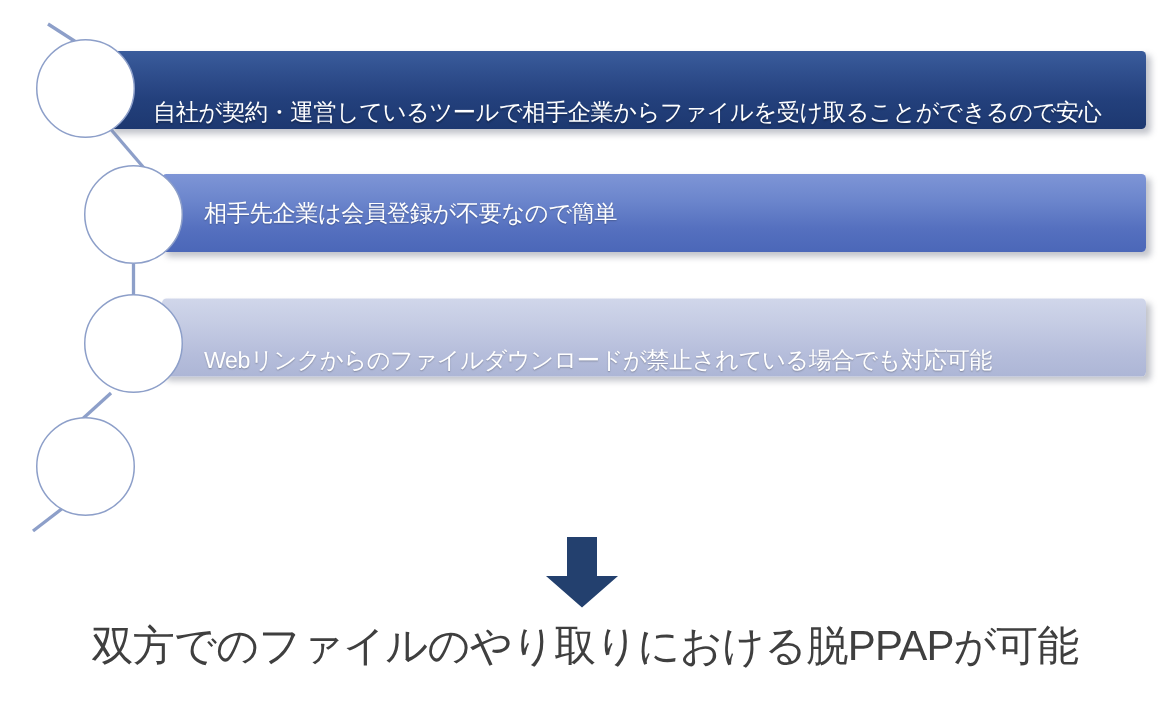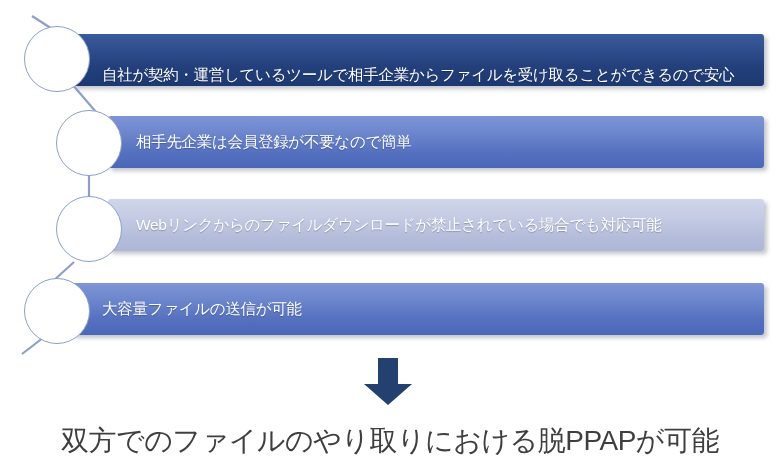--- a/index.html
+++ b/index.html
@@ -52,20 +52,21 @@
     left: 108px; top: 116px; width: 656px; height: 52px;
     border-radius: 3px;
     background: linear-gradient(180deg, #7e95d6 0%, #6b85cc 35%, #5570bf 70%, #4b67b8 100%);
     padding-left: 28px;
   }
   .bar.b3 {
     left: 108px; top: 199px; width: 656px; height: 52px;
     border-radius: 3px;
     background: linear-gradient(180deg, #d0d6ea 0%, #c4cbe3 35%, #b5bddb 72%, #adb6d6 100%);
     padding-left: 28px;
+    align-items: flex-end;
   }
   .bar.b4 {
     left: 72px; top: 283px; width: 692px; height: 52px;
     border-radius: 3px;
     background: linear-gradient(180deg, #7e95d6 0%, #6b85cc 35%, #5570bf 70%, #4b67b8 100%);
     padding-left: 30px;
   }
 
   
   .circle {
@@ -91,21 +92,20 @@
   
   #conclusion {
     position: absolute;
     left: 0; top: 412px;
     width: 780px;
     text-align: center;
     color: #3f3f3f;
     font-size: 28px;
     letter-spacing: -0.5px;
     white-space: nowrap;
-    margin-top: 10px;
   }
 </style>
 </head>
 <body>
 
 <div id="canvas">
 
   <svg id="connectors" viewBox="0 0 780 467" width="780" height="467">
 
     <line x1="32" y1="16" x2="60" y2="34" stroke="#8d9fc9" stroke-width="2.2"></line>
@@ -127,23 +127,20 @@
   <div class="bar b2">
     <span class="bar-label">相手先企業は会員登録が不要なので簡単</span>
   </div>
   <div class="circle c2"></div>
 
   <div class="bar b3">
     <span class="bar-label">Webリンクからのファイルダウンロードが禁止されている場合でも対応可能</span>
   </div>
   <div class="circle c3"></div>
 
-  <div class="bar b4">
-    <span class="bar-label">大容量ファイルの送信が可能</span>
-  </div>
   <div class="circle c4"></div>
 
   <svg id="arrow" viewBox="0 0 52 48" width="52" height="48">
     <polygon points="16,0 36,0 36,26 50,26 26,47 2,26 16,26" fill="#23406e"></polygon>
   </svg>
 
   <div id="conclusion">双方でのファイルのやり取りにおける脱PPAPが可能</div>
 
 </div>
 

